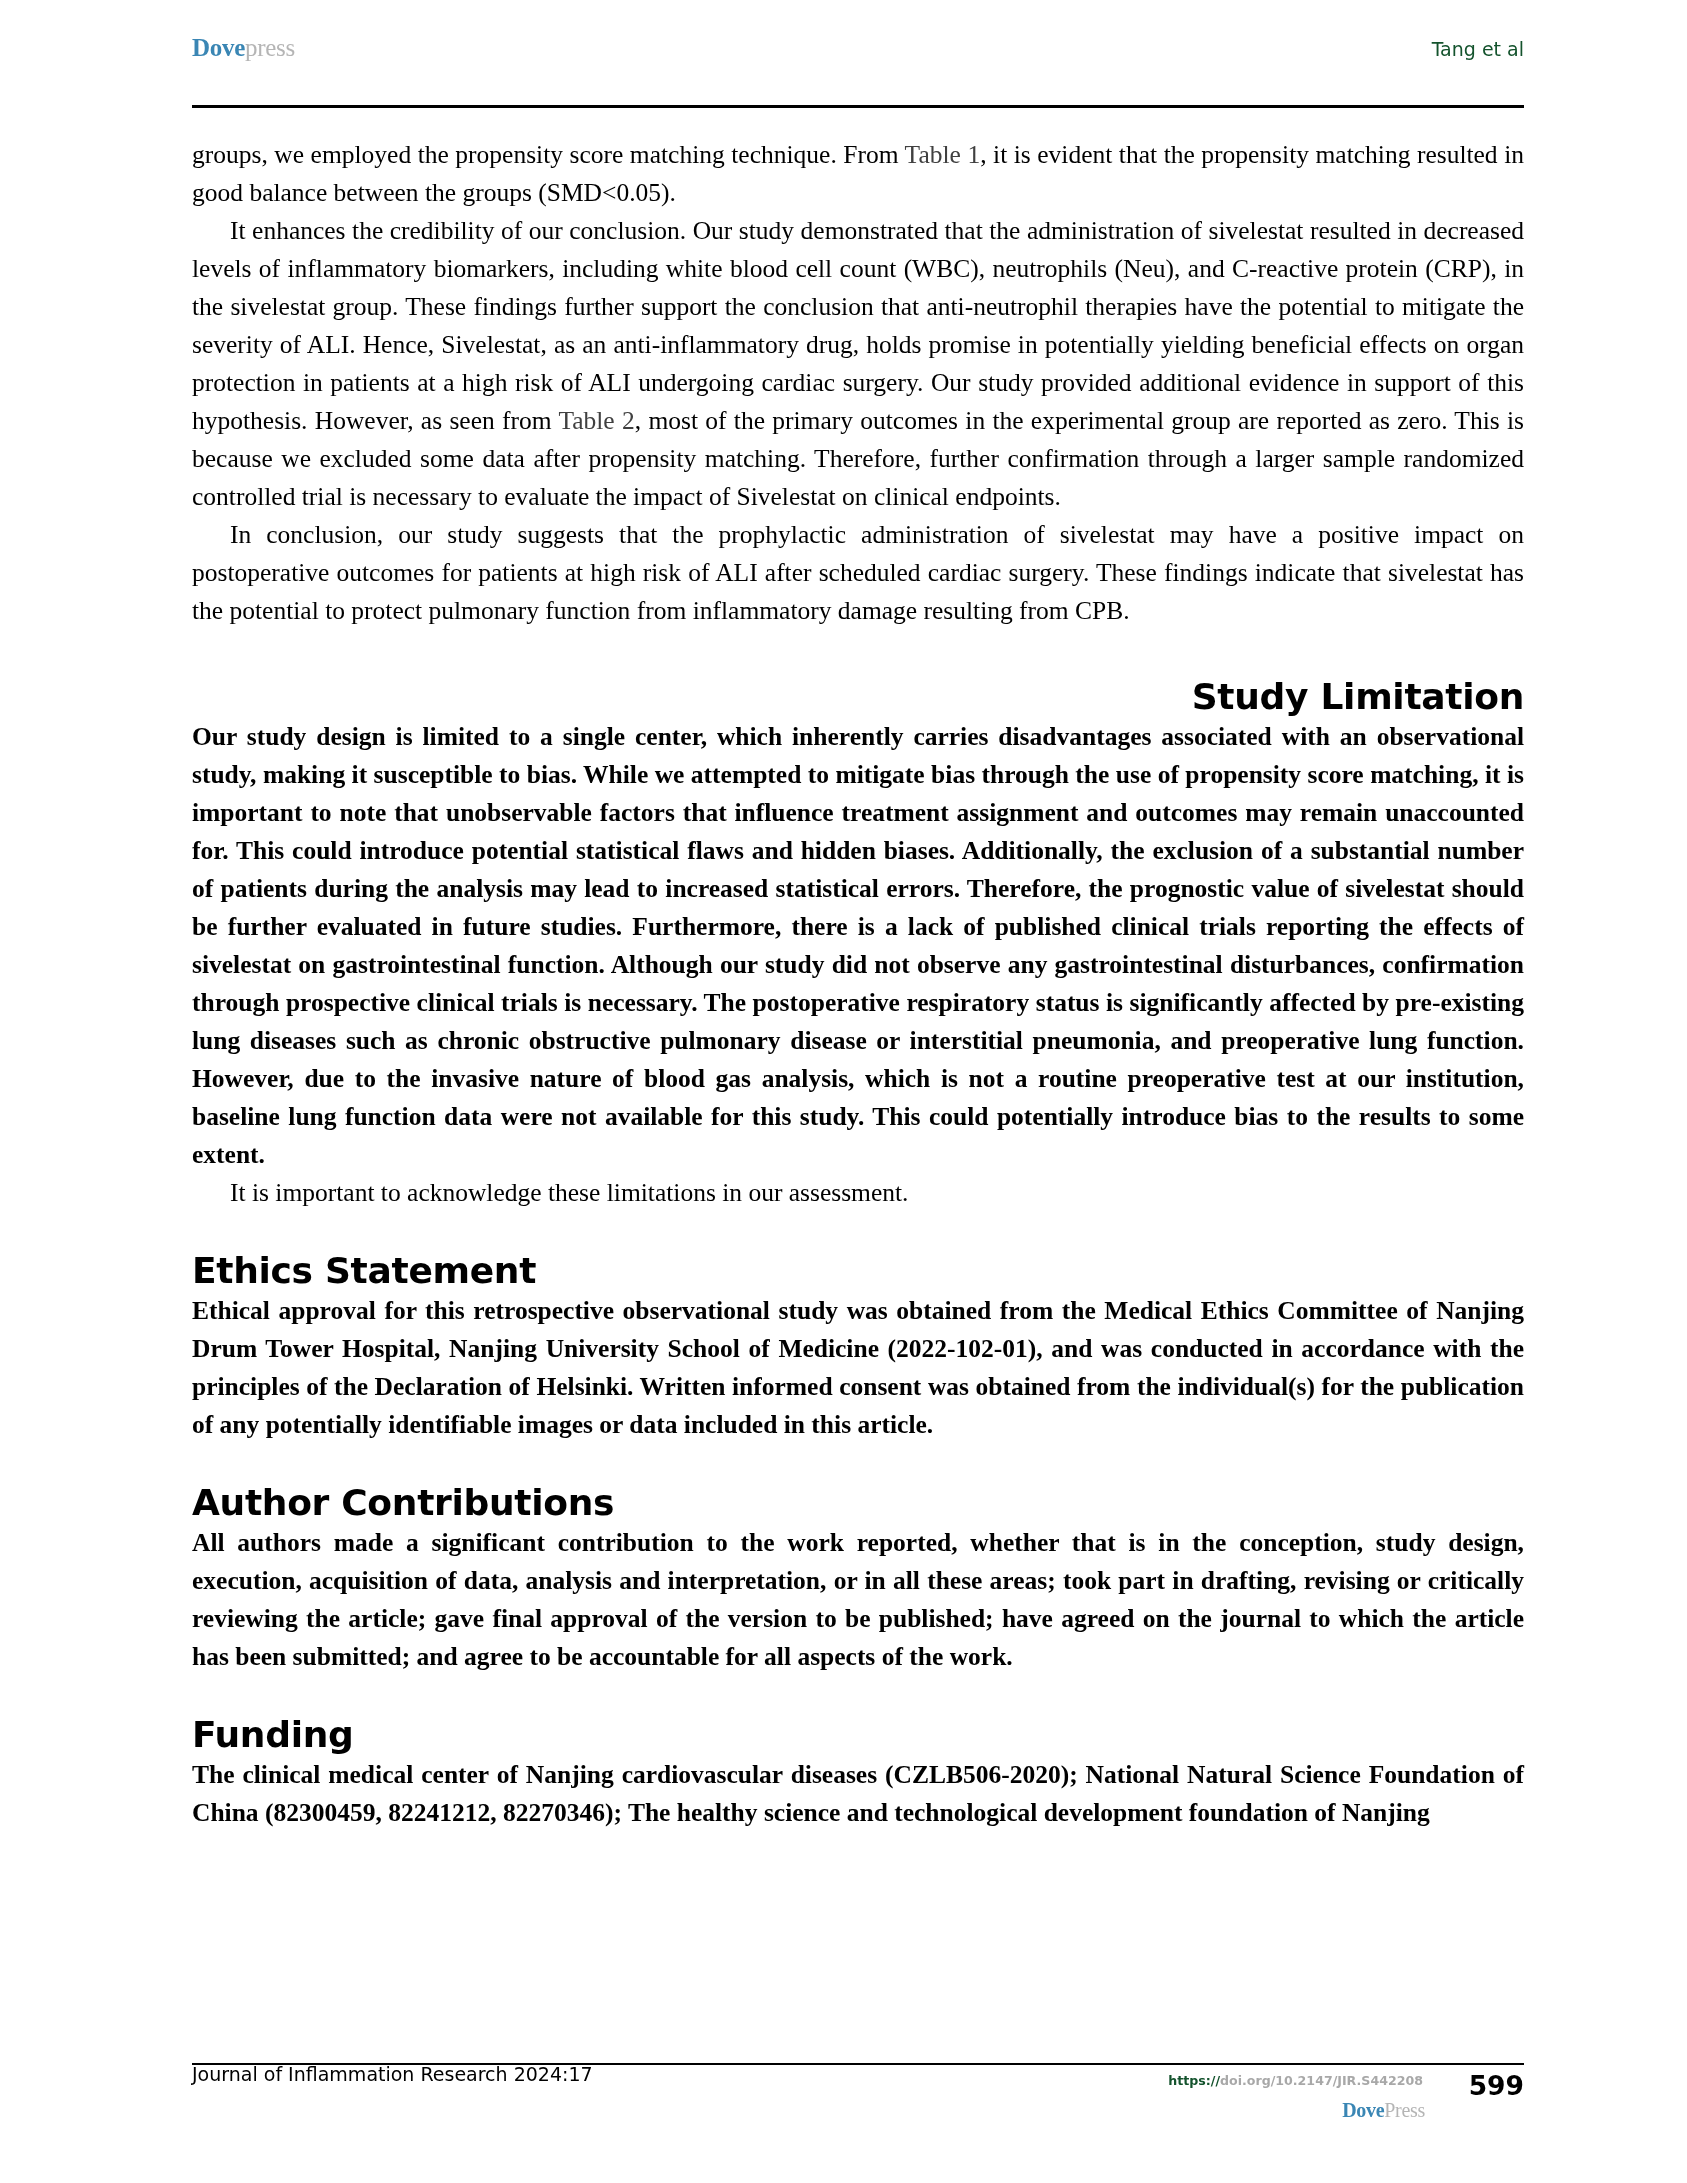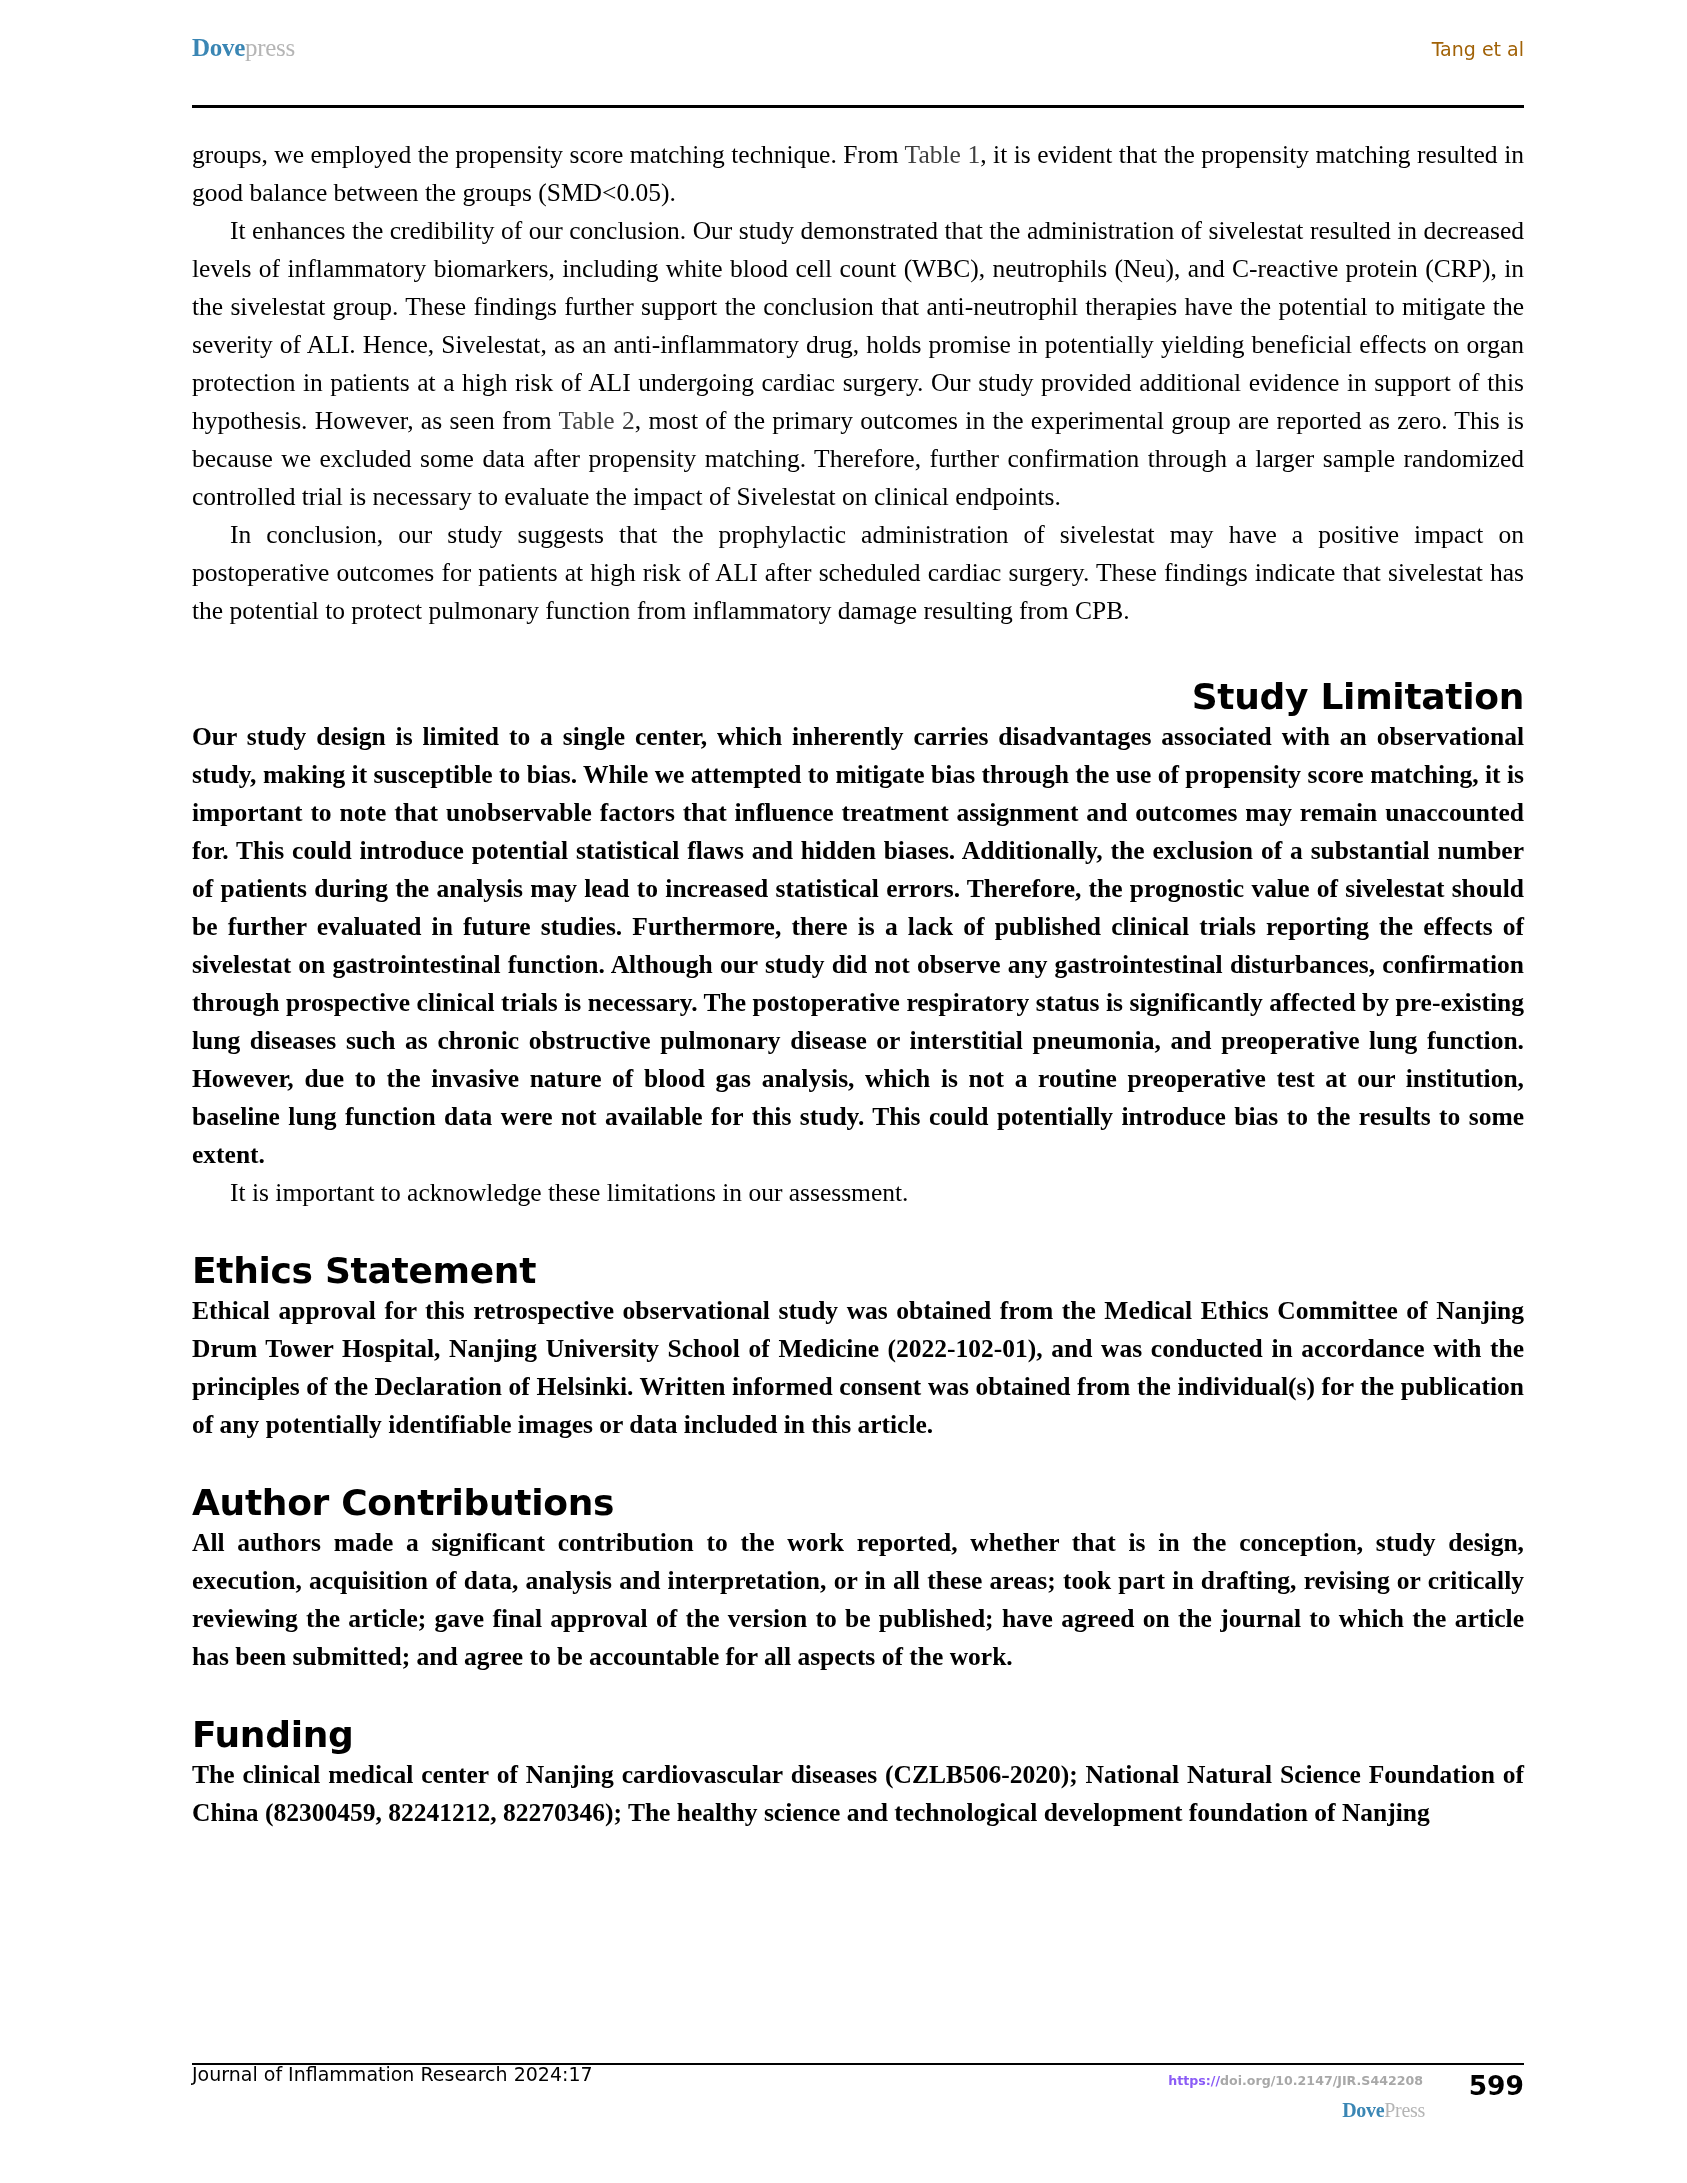--- a/index.html
+++ b/index.html
@@ -3,42 +3,42 @@
 <meta charset="utf-8">
 <style>
   html, body { margin: 0; padding: 0; background: #ffffff; }
   body { width: 1687px; height: 2183px; position: relative; overflow: hidden; color: #000; }
   .page { position: absolute; left: 0; top: 0; width: 1349px; height: 2183px; }
 
   .header { position: absolute; left: 192px; top: 34px; width: 1332px; height: 74px; }
   .logo { position: absolute; left: 0; top: 0; font-family: "Liberation Serif", serif; font-weight: bold; font-size: 25px; letter-spacing: -0.3px; }
   .logo .dove { color: #3a86b4; }
   .logo .press { color: #b5b5b5; font-weight: normal; }
-  .running-head { position: absolute; right: 0; top: 4px; font-family: "DejaVu Sans", sans-serif; font-size: 19px; color: #a16207; }
+  .running-head { position: absolute; right: 0; top: 4px; font-family: "DejaVu Sans", sans-serif; font-size: 19px; color: #14532d; }
   .header-rule { position: absolute; left: 0; top: 71px; width: 1332px; height: 2.6px; background: #000; }
 
   .content { position: absolute; left: 192px; top: 136px; width: 1332px; }
   .body-text { font-family: "Liberation Serif", serif; font-size: 25.5px; line-height: 38px; text-align: justify; margin: 0; }
   .body-text.indent { text-indent: 38px; }
   .link { color: #404040; }
 
   .section-heading { font-family: "DejaVu Sans", sans-serif; font-weight: bold; font-size: 36px; line-height: 42px; margin: 0; letter-spacing: -0.3px; }
 
   .sec-study { margin-top: 46px; text-align: right; }
   .sec-data { margin-top: 38px; }
   .sec-ethics { margin-top: 38px; }
   .sec-author { margin-top: 38px; }
   .sec-funding { margin-top: 38px; }
   .section-heading + .body-text { margin-top: 0px; font-weight: bold; }
 
   .footer { position: absolute; left: 192px; top: 2058px; width: 1332px; height: 79px; }
   .footer-rule { position: absolute; left: 0; top: 4.6px; width: 1332px; height: 2px; background: #000; }
   .journal { position: absolute; left: 0; top: 5px; font-family: "DejaVu Sans", sans-serif; font-size: 19px; }
   .doi { position: absolute; right: 101px; top: 14.6px; font-family: "DejaVu Sans", sans-serif; font-weight: bold; font-size: 12.6px; color: #a8a8a8; }
-  .doi .https { color: #8b5cf6; }
+  .doi .https { color: #14532d; }
   .footer-logo { position: absolute; right: 99px; top: 41px; font-family: "Liberation Serif", serif; font-weight: bold; font-size: 20px; letter-spacing: -0.3px; }
   .footer-logo .dove { color: #3a86b4; }
   .footer-logo .press { color: #b5b5b5; font-weight: normal; }
   .page-number { position: absolute; right: 0; top: 12px; font-family: "DejaVu Sans", sans-serif; font-weight: bold; font-size: 26.5px; }
 </style>
 </head>
 <body>
 
 <div class="page">
 

